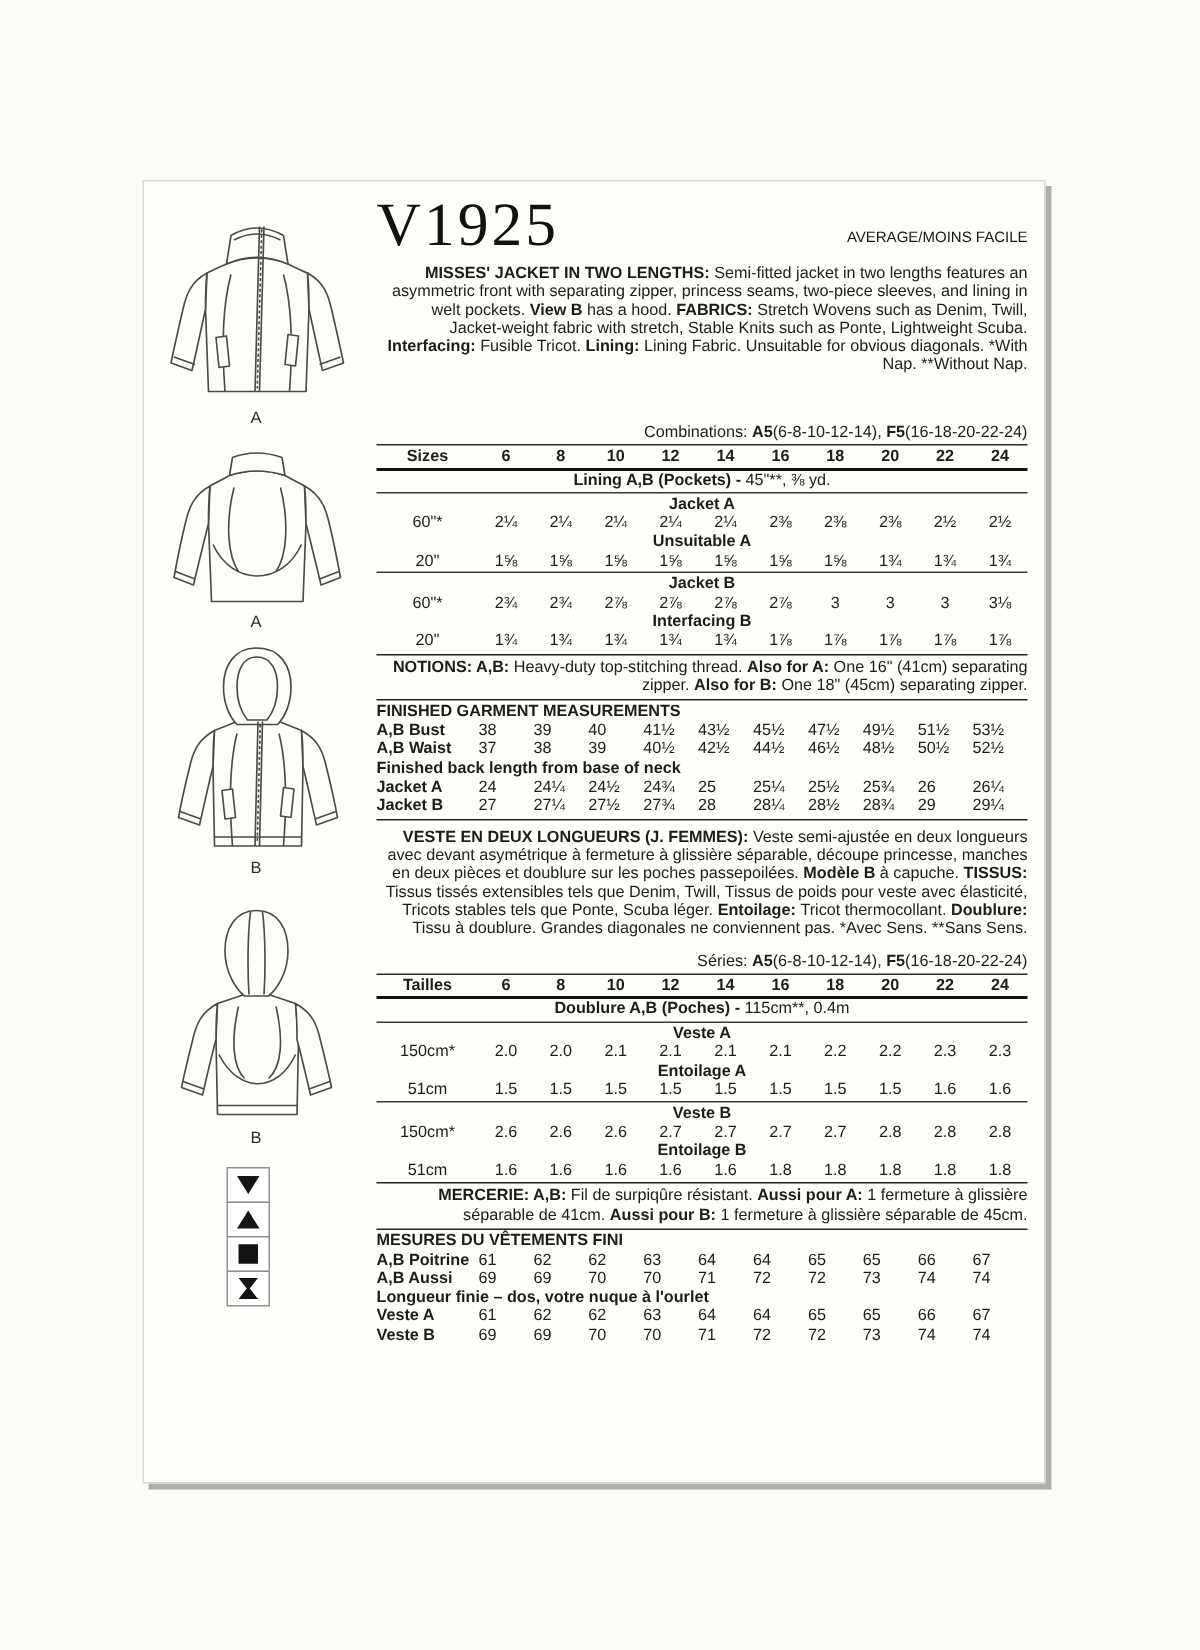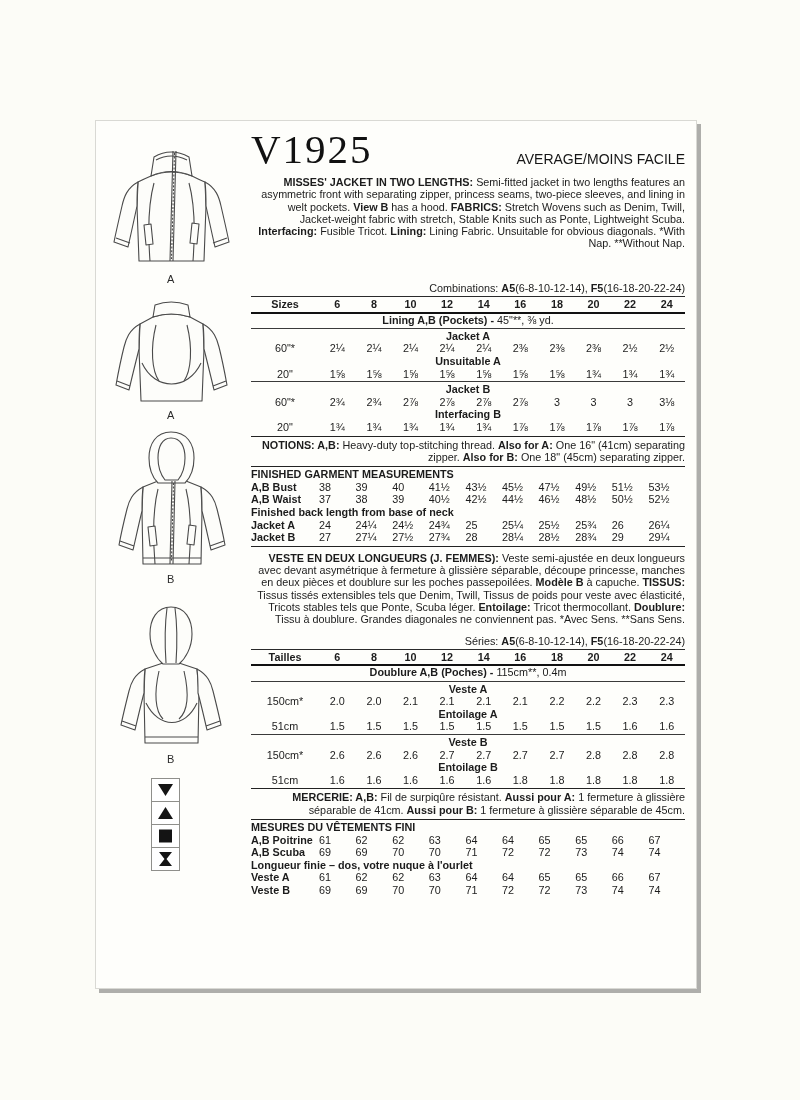--- a/index.html
+++ b/index.html
@@ -21,21 +21,21 @@
   figure.illo{position:absolute;margin:0;left:10px;width:130px;text-align:center;}
   figure.illo svg{display:block;margin:0 auto;}
   figure.illo figcaption{font-size:11px;color:#2b2b2b;margin-top:2px;letter-spacing:.5px;}
   .symbols{position:absolute;left:55px;top:658px;width:29px;}
   .sym{width:27px;height:22px;border:1px solid #8f8f8b;background:#ffffff;margin-top:-1px;display:flex;align-items:center;justify-content:center;}
   .sym svg{display:block;}
   
   .content{position:absolute;left:155px;top:8px;width:434px;font-size:10.8px;line-height:12.3px;}
   .titlebar{display:flex;align-items:flex-end;margin-bottom:7px;}
   .pattern-number{font-family:"Liberation Serif", serif;font-size:41px;line-height:40px;letter-spacing:2px;color:#111;}
-  .difficulty{margin-left:auto;font-size:14px;line-height:14px;padding-bottom:3px;color:#161616;}
+  .difficulty{margin-left:auto;font-size:10px;line-height:14px;padding-bottom:3px;color:#161616;}
   p{margin:0;text-align:right;}
   .desc{margin-bottom:7px;}
   .desc.fr{margin-top:5px;margin-bottom:0;}
   .combo{margin-bottom:2px;margin-top:32px;}
   .combo.fr{margin-top:9px;margin-left:48px;}
   b{font-weight:bold;}
   
   .tbl{border-top:1.5px solid #2a2a2a;text-align:center;}
   .trow{display:grid;grid-template-columns:68px repeat(10,1fr);line-height:12.6px;}
   .vals{display:contents;}
@@ -257,21 +257,21 @@
 
     <p class="notions"><b>MERCERIE: A,B: </b><span>Fil de surpiqûre résistant. </span><b>Aussi pour A:</b><span> 1 fermeture à glissière séparable de 41cm. </span><b>Aussi pour B:</b><span> 1 fermeture à glissière séparable de 45cm.</span></p>
 
     <div class="fgm last">
       <div class="namerow">MESURES DU VÊTEMENTS FINI</div>
       <div class="trow">
           <span class="tlabel b">A,B Poitrine</span>
           <span class="vals"><span>61</span><span>62</span><span>62</span><span>63</span><span>64</span><span>64</span><span>65</span><span>65</span><span>66</span><span>67</span></span>
         </div>
       <div class="trow">
-          <span class="tlabel b">A,B Scuba</span>
+          <span class="tlabel b">A,B Aussi</span>
           <span class="vals"><span>69</span><span>69</span><span>70</span><span>70</span><span>71</span><span>72</span><span>72</span><span>73</span><span>74</span><span>74</span></span>
         </div>
       <div class="namerow">Longueur finie – dos, votre nuque à l'ourlet</div>
       <div class="trow">
           <span class="tlabel b">Veste A</span>
           <span class="vals"><span>61</span><span>62</span><span>62</span><span>63</span><span>64</span><span>64</span><span>65</span><span>65</span><span>66</span><span>67</span></span>
         </div>
       <div class="trow">
           <span class="tlabel b">Veste B</span>
           <span class="vals"><span>69</span><span>69</span><span>70</span><span>70</span><span>71</span><span>72</span><span>72</span><span>73</span><span>74</span><span>74</span></span>

